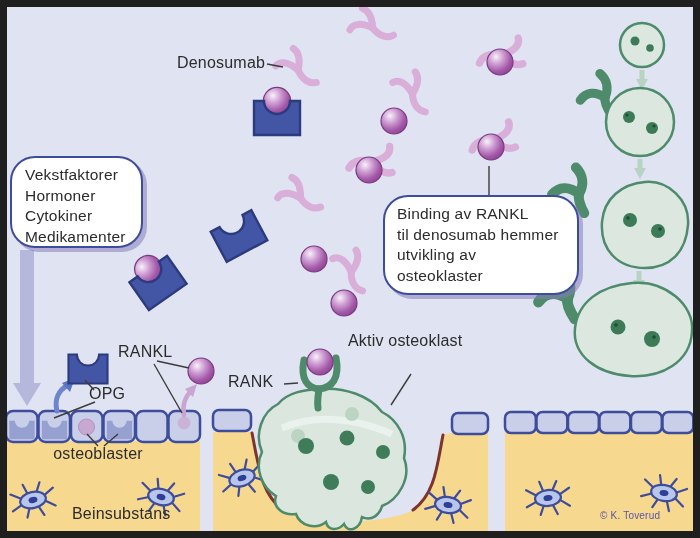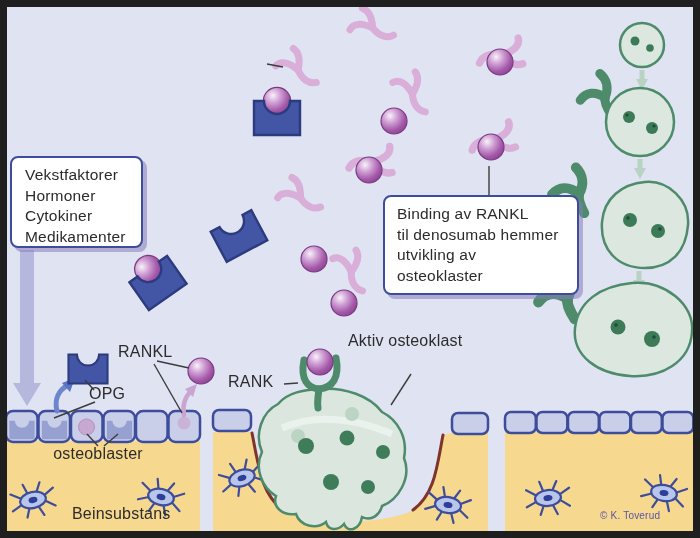--- a/index.html
+++ b/index.html
@@ -8,21 +8,21 @@
     font-family:"Liberation Sans", sans-serif;
     background:#dfe3f2;
   }
   #scene{position:absolute;left:0;top:0;}
   .lbl{
     position:absolute;font-size:16px;color:#2c2c2c;white-space:nowrap;
     letter-spacing:.2px;
   }
   .callout{
     position:absolute;background:#ffffff;border:2.5px solid #3e4d9b;
-    border-radius:8px;box-shadow:4px 4px 0 rgba(135,125,185,.55);
+    border-radius:25px;box-shadow:4px 4px 0 rgba(135,125,185,.55);
     font-size:15.5px;color:#2b2b2b;letter-spacing:.2px;
   }
   .callout .line{line-height:20.5px;}
   #callout-left{left:10px;top:156px;width:133px;height:92px;padding:7px 0 0 13px;box-sizing:border-box;}
   #callout-right{left:383px;top:195px;width:196px;padding:7px 12px 7px 12px;box-sizing:border-box;}
   #lbl-denosumab{left:177px;top:54px;}
   #lbl-rankl{left:118px;top:343px;}
   #lbl-opg{left:89px;top:385px;}
   #lbl-rank{left:228px;top:373px;}
   #lbl-aktiv{left:348px;top:332px;}
@@ -235,20 +235,21 @@
     <line x1="284" y1="384" x2="298" y2="383"></line>
     <line x1="411" y1="374" x2="391" y2="405"></line>
     <line x1="98" y1="446" x2="87" y2="434"></line>
     <line x1="104" y1="446" x2="118" y2="434"></line>
     <line x1="489" y1="195" x2="489" y2="166"></line>
   </g>
 
   <rect x="3.5" y="3.5" width="693" height="531" fill="none" stroke="#1f1f1f" stroke-width="7"></rect>
 </svg>
 
+<div class="lbl" id="lbl-denosumab">Denosumab</div>
 <div class="lbl" id="lbl-rankl">RANKL</div>
 <div class="lbl" id="lbl-opg">OPG</div>
 <div class="lbl" id="lbl-rank">RANK</div>
 <div class="lbl" id="lbl-aktiv">Aktiv osteoklast</div>
 <div class="lbl" id="lbl-forstadier">
   <div>osteoblaster</div>
 </div>
 <div class="lbl" id="lbl-bein">Beinsubstans</div>
 <div class="lbl" id="lbl-credit">© K. Toverud</div>
 

